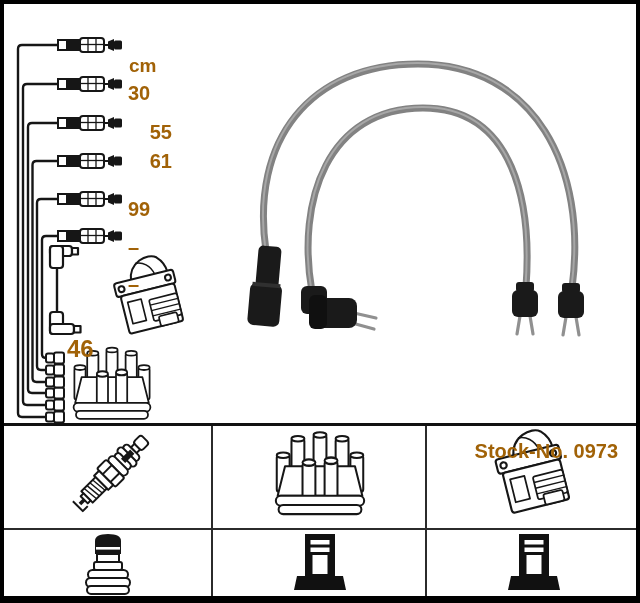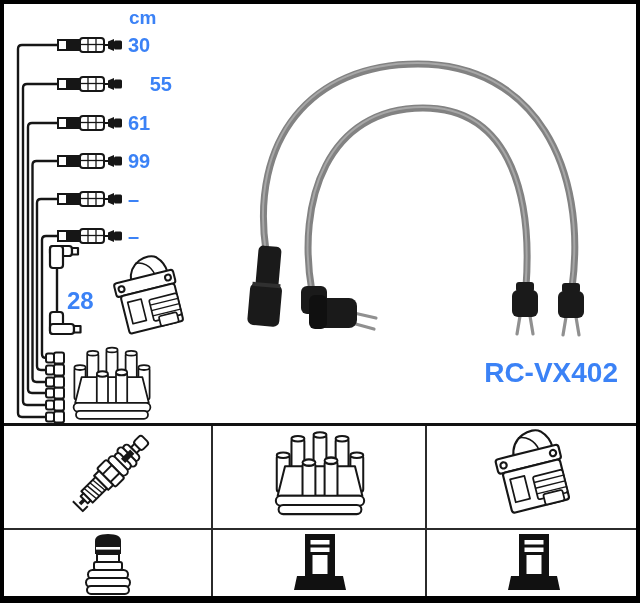--- a/index.html
+++ b/index.html
@@ -9,27 +9,28 @@
     box-sizing:border-box;
     background:#ffffff;
     border:4px solid #000;
     border-bottom:7px solid #000;
     font-family:"Liberation Sans","DejaVu Sans",sans-serif;
     overflow:hidden;
   }
   .art{position:absolute;left:0;top:0;width:632px;height:592px;}
   .lbl{
     position:absolute;
-    color:#3b82f6;
+    color:#a16207;
     font-weight:bold;
     white-space:nowrap;
+    margin-top:48px;
   }
   .unit{left:125px;top:3px;font-size:19px;}
   .len{left:124px;width:44px;height:28px;line-height:28px;font-size:20px;}
-  .len0{top:27px;} .len1{top:66px;text-align:right;} .len2{top:105px;}
+  .len0{top:27px;} .len1{top:66px;text-align:right;} .len2{top:95px;text-align:right;}
   .len3{top:143px;} .len4{top:181px;} .len5{top:218px;}
   .coil-len{left:63px;top:283px;font-size:24px;}
   .product-code{right:18px;top:353px;font-size:28px;letter-spacing:0px;}
   .stock-no{right:18px;top:388px;font-size:20px;}
   .parts-grid{
     position:absolute;left:0;top:419px;width:632px;height:173px;
     box-sizing:border-box;border-top:3px solid #111;
     display:grid;
     grid-template-columns:209px 214px 1fr;
     grid-template-rows:104px 1fr;
@@ -244,16 +245,16 @@
 
   <div class="lbl unit">cm</div>
 
   <div class="lbl len len0">30</div>
   <div class="lbl len len1">55</div>
   <div class="lbl len len2">61</div>
   <div class="lbl len len3">99</div>
   <div class="lbl len len4">–</div>
   <div class="lbl len len5">–</div>
 
-  <div class="lbl coil-len">28</div>
-
-  <div class="lbl product-code">RC-VX402</div>
+  <div class="lbl coil-len">46</div>
+
+  <div class="lbl stock-no">Stock-No. 0973</div>
 </div>
 
 </body></html>

